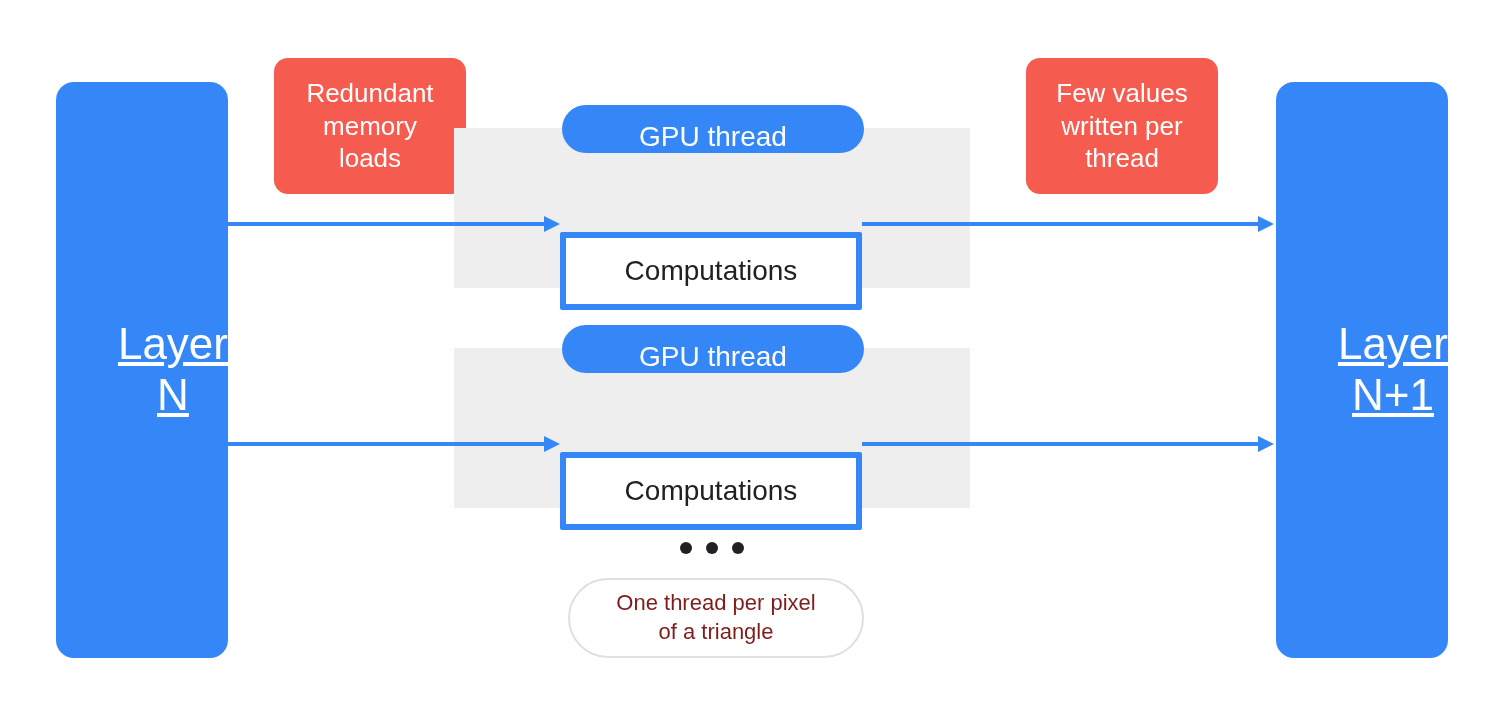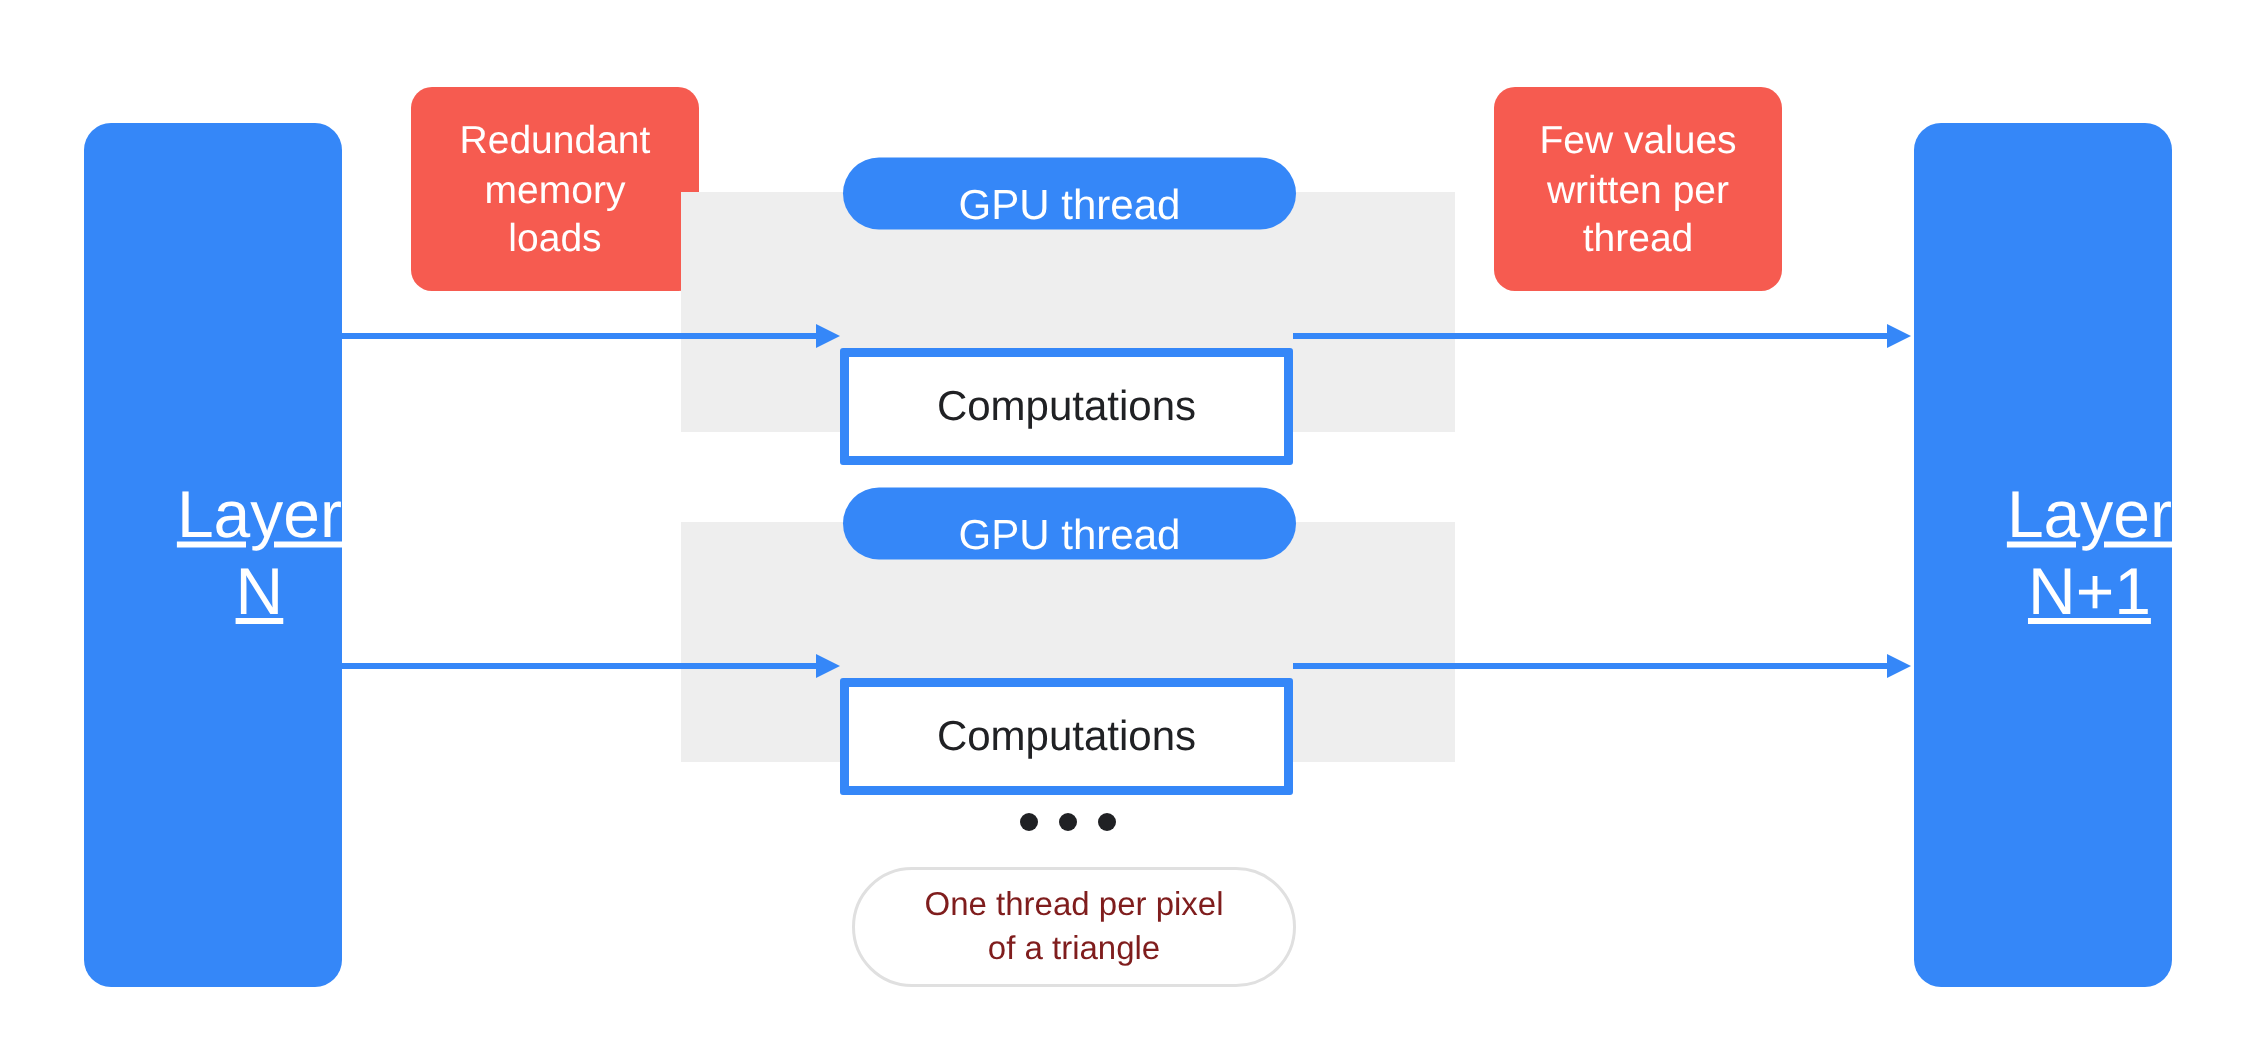--- a/index.html
+++ b/index.html
@@ -138,21 +138,21 @@
 N+1</span>
   </div>
 
   <div class="abs red-callout" style="left:242px; top:58px; width:192px; height:136px;margin-left:32px;">
     <span style="white-space:pre-line;">Redundant
 memory
 loads</span>
   </div>
 
 
-  <div class="abs red-callout" style="left:996px; top:58px; width:192px; height:136px;">
+  <div class="abs red-callout" style="left:1026px; top:58px; width:192px; height:136px;">
     <span style="white-space:pre-line;">Few values
 written per
 thread</span>
   </div>
 
   <div class="abs thread-bg" style="left:454px; top:128px; width:516px; height:160px;"></div>
 
   <div class="abs blue-pill" style="left:562px; top:105px; width:302px; height:48px;">
     <span>GPU thread</span>
   </div>

